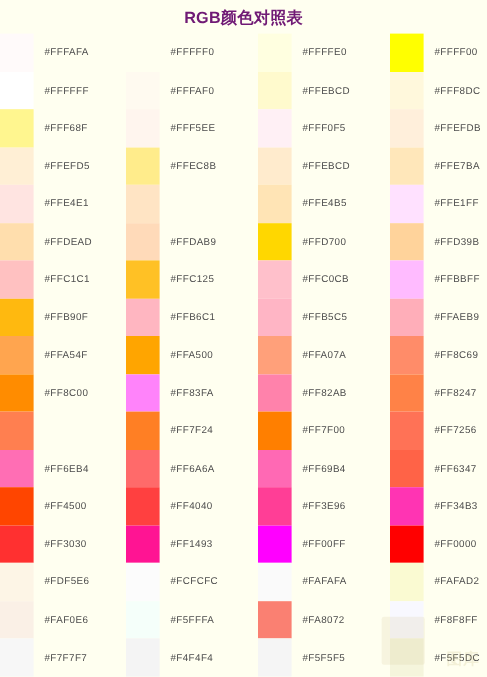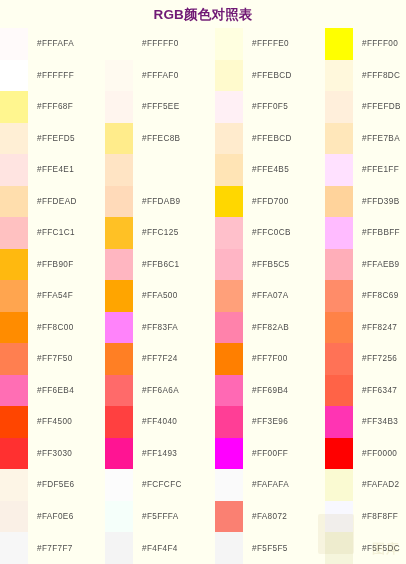--- a/index.html
+++ b/index.html
@@ -147,21 +147,20 @@
         <div class="cell">
           <div class="swatch" style="background: rgb(255, 165, 79);"></div>
           <div class="hexlabel">#FFA54F</div>
         </div>
         <div class="cell">
           <div class="swatch" style="background: rgb(255, 140, 0);"></div>
           <div class="hexlabel">#FF8C00</div>
         </div>
         <div class="cell">
           <div class="swatch" style="background: rgb(255, 127, 80);"></div>
-          <div class="hexlabel">#FF7F50</div>
         </div>
         <div class="cell">
           <div class="swatch" style="background: rgb(255, 110, 180);"></div>
           <div class="hexlabel">#FF6EB4</div>
         </div>
         <div class="cell">
           <div class="swatch" style="background: rgb(255, 69, 0);"></div>
           <div class="hexlabel">#FF4500</div>
         </div>
         <div class="cell">

